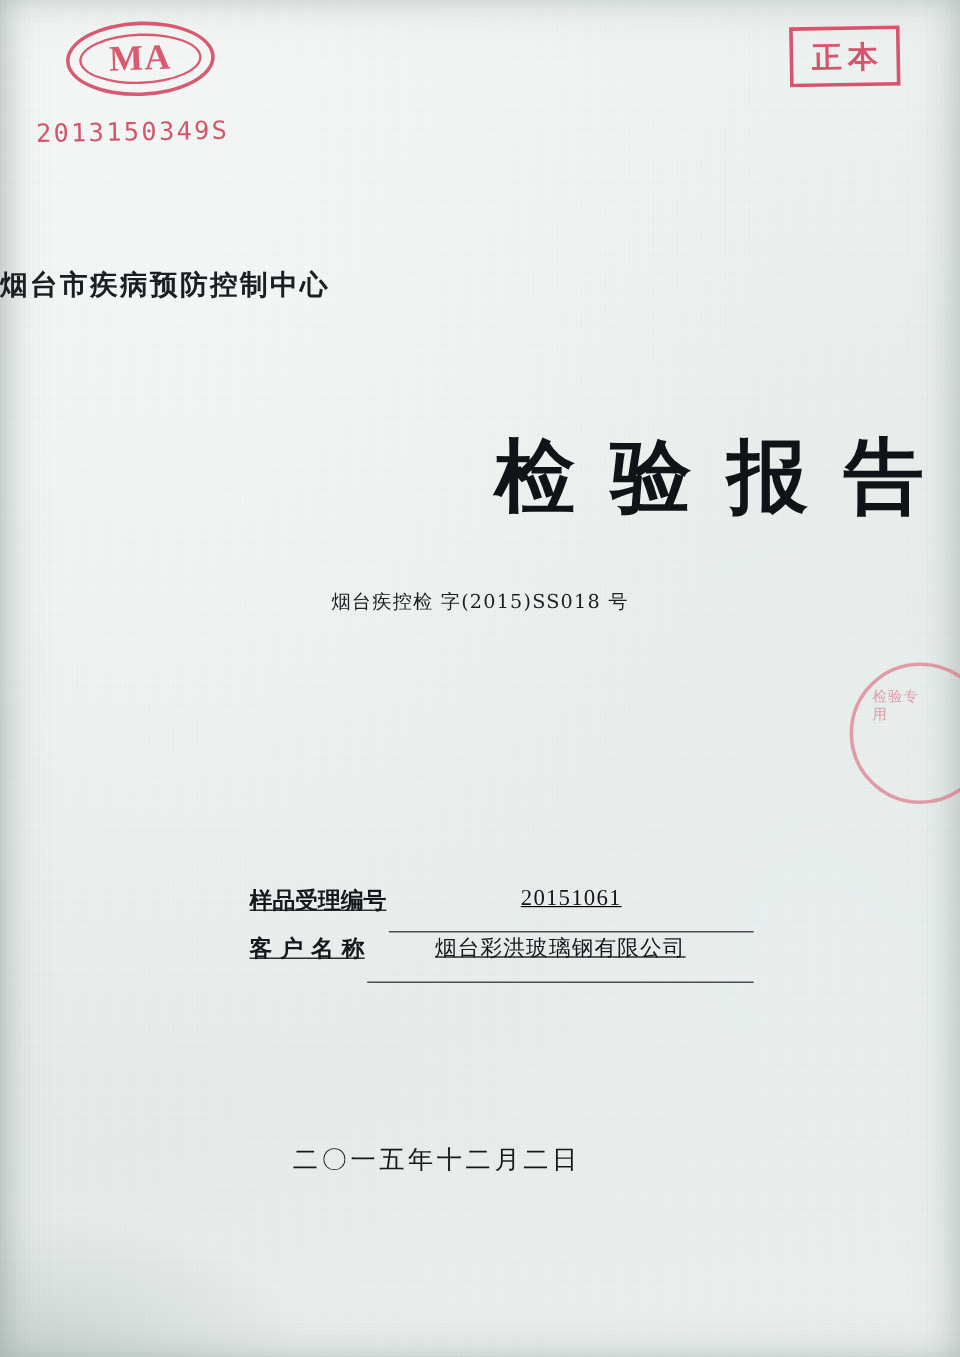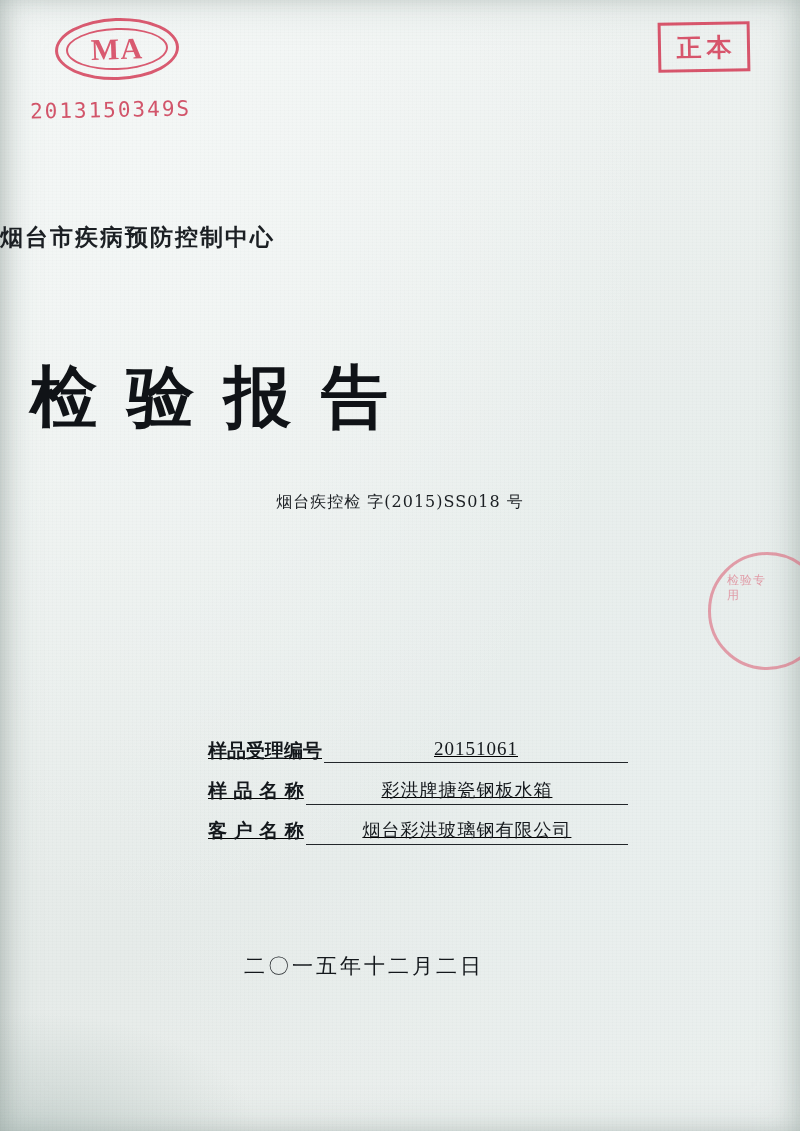--- a/index.html
+++ b/index.html
@@ -148,21 +148,21 @@
     font-size: 23px;
     font-weight: bold;
     letter-spacing: 2px;
     color: #1b1f23;
   }
   .doc-title {
     position: absolute;
     top: 352px;
     left: 0;
     width: 800px;
-    text-align: left;
+    text-align: right;
     font-family: Liberation Mono, monospace;
     font-size: 67px;
     font-weight: bold;
     letter-spacing: 30px;
     text-indent: 30px;
     color: #101317;
   }
   .doc-number {
     position: absolute;
     top: 492px;
@@ -197,21 +197,21 @@
     letter-spacing: 0px;
     padding-bottom: 2px;
   }
   .field-value {
     flex: 1;
     border-bottom: 1.5px solid #22262a;
     text-align: center;
     font-family: "DejaVu Serif", serif;
     font-size: 18px;
     color: #14181c;
-    padding-bottom: 2px;
+    padding-bottom: 16px;
     margin-left: 2px;
     letter-spacing: 1px;
   }
   .field-value.num {
     font-family: "Liberation Serif", serif;
     font-size: 19px;
     letter-spacing: 1px;
   }
 
   .doc-date {
@@ -264,24 +264,20 @@
   <div class="doc-title">检验报告</div>
   <div class="doc-number">烟台疾控检 字(2015)SS018 号</div>
 
   <div class="fields">
 
     <div class="field-row">
       <span class="field-label">样品受理编号</span>
       <span class="field-value num">20151061</span>
     </div>
 
-    <div class="field-row">
-      <span class="field-label">样 品 名 称</span>
-      <span class="field-value">彩洪牌搪瓷钢板水箱</span>
-    </div>
 
     <div class="field-row">
       <span class="field-label">客 户 名 称</span>
       <span class="field-value">烟台彩洪玻璃钢有限公司</span>
     </div>
 
   </div>
 
   <div class="doc-date">二〇一五年十二月二日</div>
 

